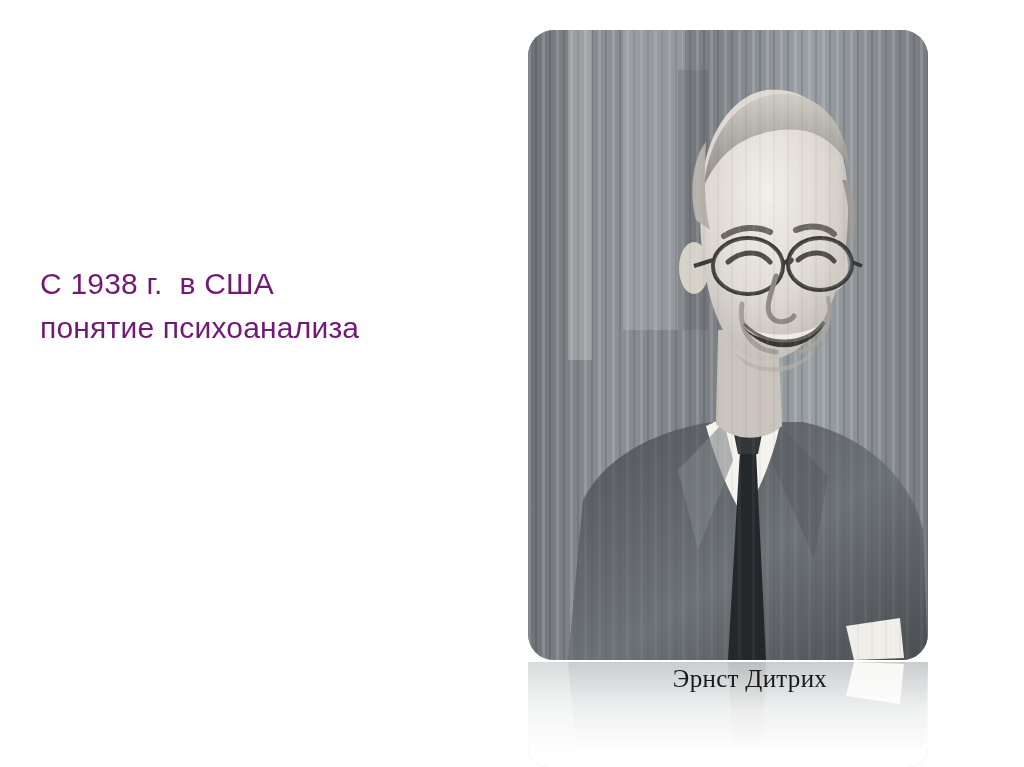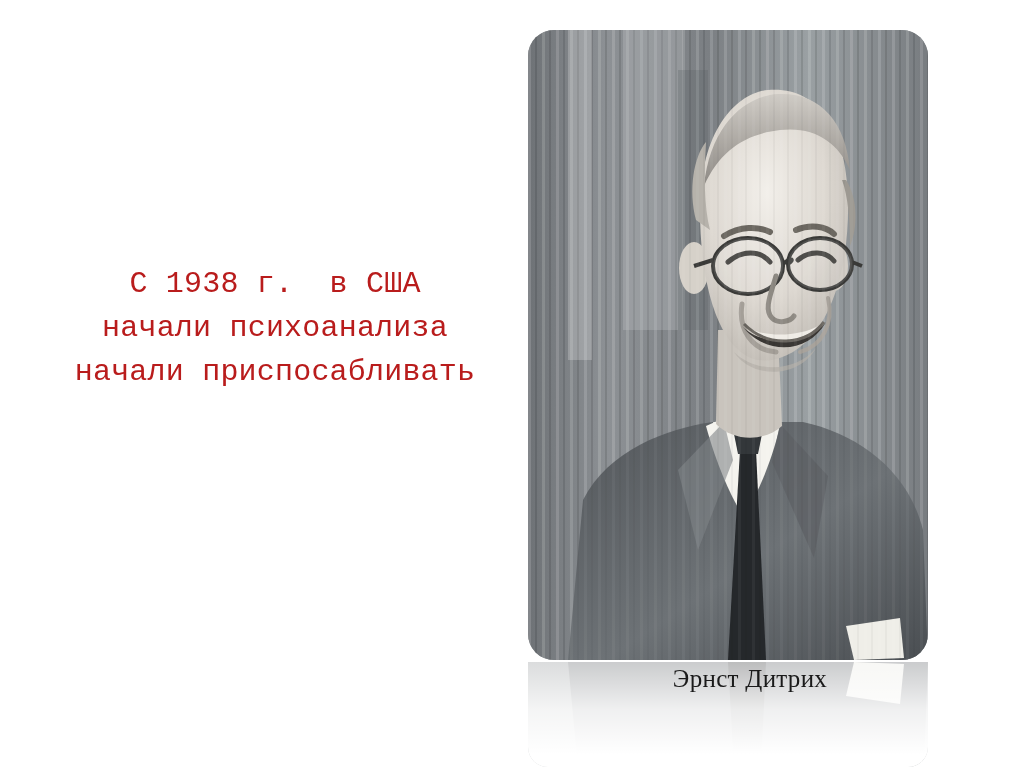--- a/index.html
+++ b/index.html
@@ -19,23 +19,22 @@
     height: 767px;
     background: #ffffff;
   }
 
   
   .text-block {
     position: absolute;
     left: 40px;
     top: 262px;
     width: 470px;
-    text-align: center;
-    color: #b91c1c;
-    font-family: Liberation Mono, monospace;
+    color: #701a75;
+    font-family: Liberation Sans, sans-serif;
     font-size: 30px;
     line-height: 1.47;
     letter-spacing: 0.2px;
   }
   .text-line {
     display: block;
     white-space: pre;
   }
 
   
@@ -99,22 +98,21 @@
     letter-spacing: 0.3px;
   }
 </style>
 </head>
 <body>
 
 <div class="slide">
 
   <div class="text-block">
     <span class="text-line">С 1938 г.  в США</span>
-    <span class="text-line">начали психоанализа</span>
-    <span class="text-line">начали приспосабливать</span>
+    <span class="text-line">понятие психоанализа</span>
   </div>
 
   <div class="photo-wrap">
     <div class="photo">
       <svg viewBox="0 0 400 630" preserveAspectRatio="xMidYMid slice">
         <defs>
           <linearGradient id="bgv" x1="0" y1="0" x2="1" y2="0">
             <stop offset="0%" stop-color="#6e7276"></stop>
             <stop offset="20%" stop-color="#8d9195"></stop>
             <stop offset="45%" stop-color="#7b7f83"></stop>

